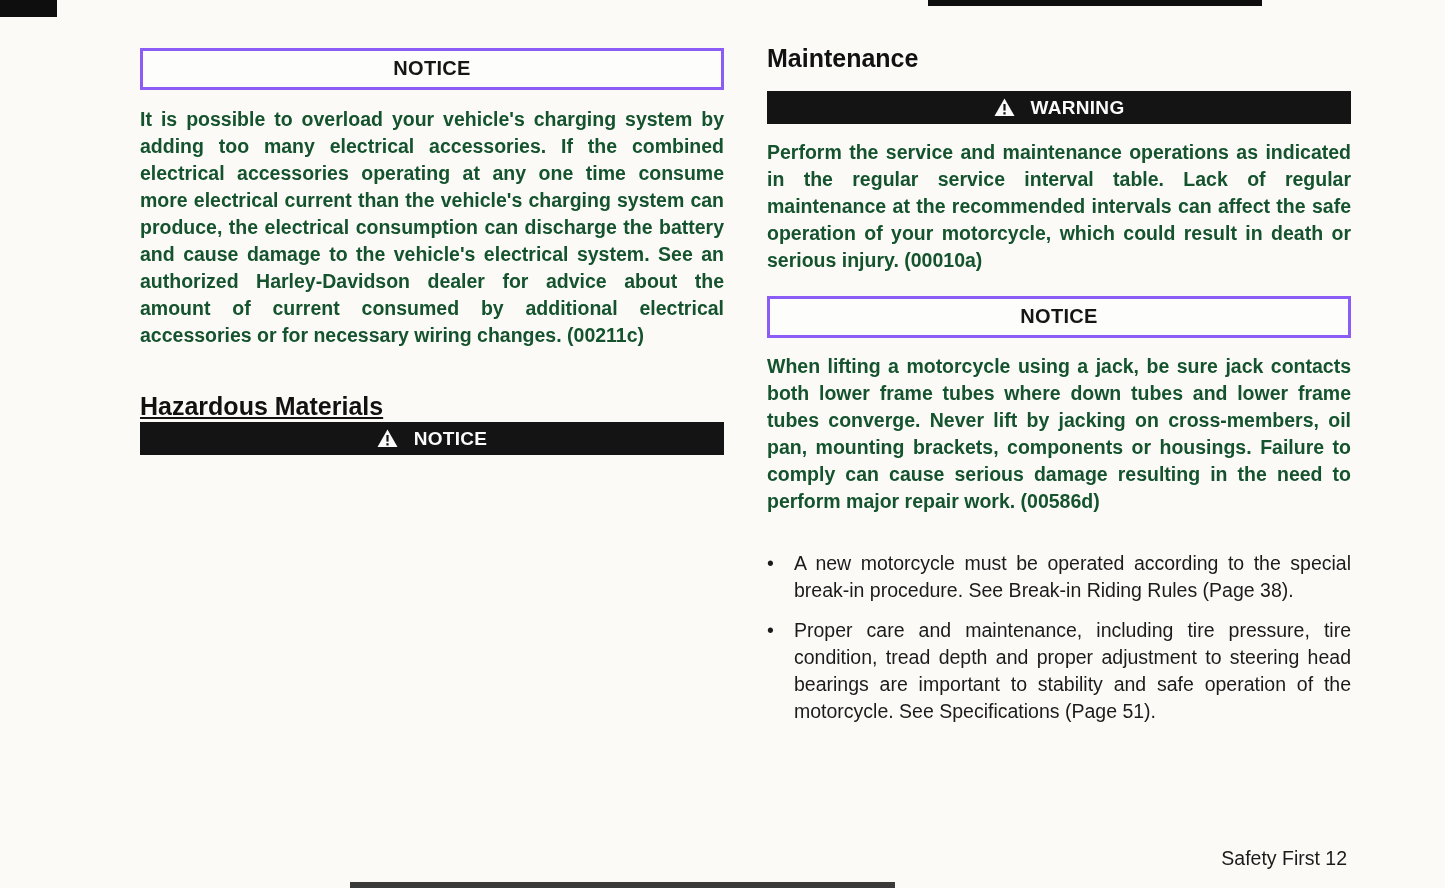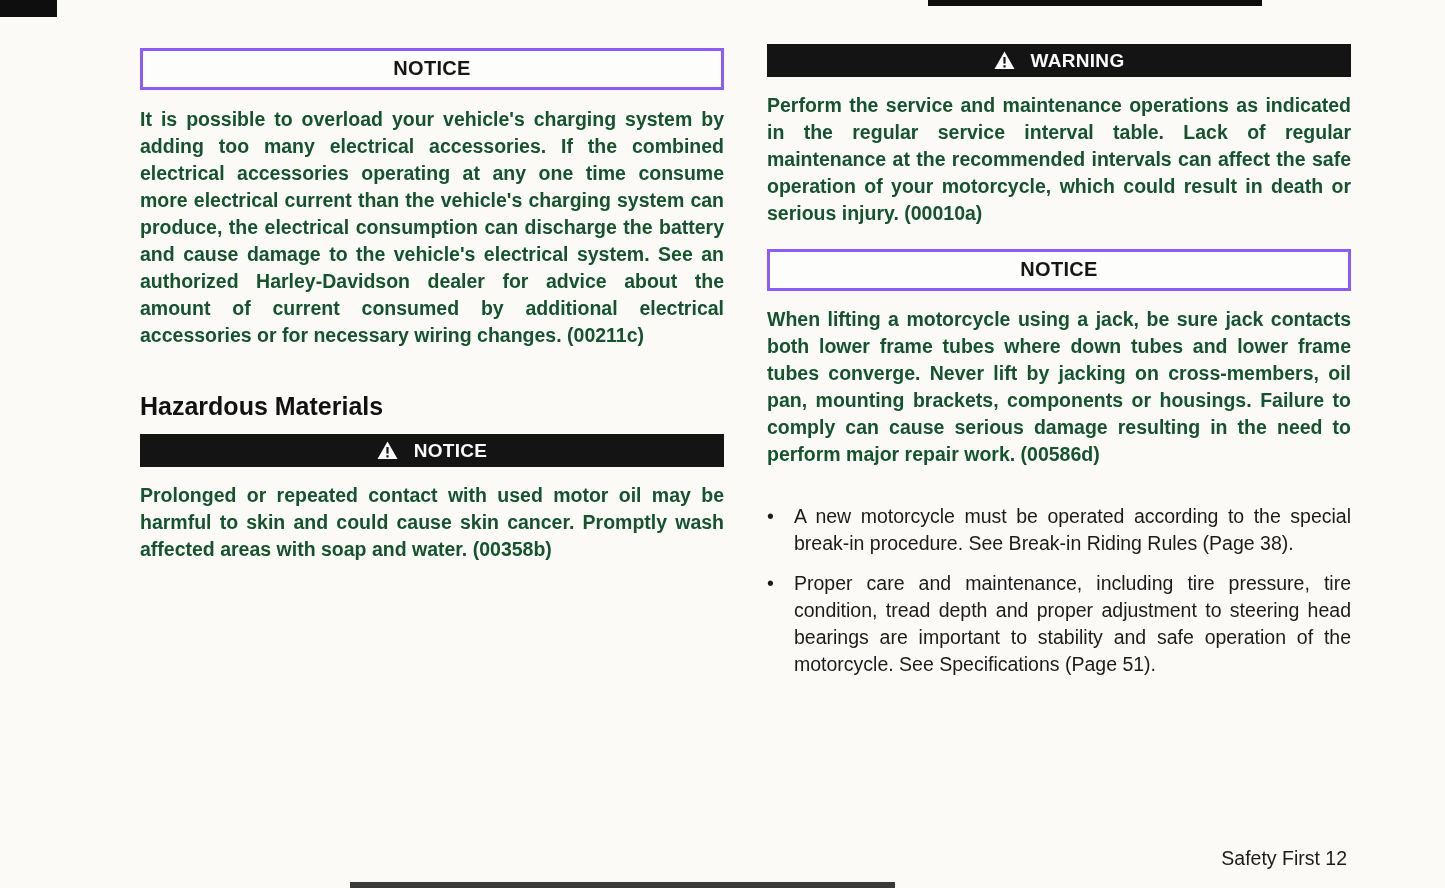--- a/index.html
+++ b/index.html
@@ -51,21 +51,21 @@
     color: #14532d;
   }
   .mt-para { margin-top: 15px; }
   .mt-box  { margin-top: 22px; }
 
   h2.section {
     font-size: 25px;
     font-weight: 700;
     color: #111;
   }
-  .col-left h2.section { margin-top: 43px; margin-bottom: 13px; }
+  .col-left h2.section { margin-top: 43px; margin-bottom: 1px; text-decoration: underline; }
   .col-right h2.section { margin-bottom: 18px; }
 
   ul.bullets { list-style: none; margin-top: 35px; }
   ul.bullets li {
     display: flex;
     font-size: 19.5px;
     line-height: 27px;
     font-weight: 400;
     color: #1b1b1b;
   }
@@ -105,26 +105,26 @@
       <span>
         <svg width="21" height="19" viewBox="0 0 21 19" aria-hidden="true">
           <polygon points="10.5,0.5 20.5,18 0.5,18" fill="#fafafa"></polygon>
           <rect x="9.4" y="6" width="2.2" height="6.6" fill="#141414"></rect>
           <rect x="9.4" y="14.2" width="2.2" height="2.3" fill="#141414"></rect>
         </svg>
       </span>
       <span>NOTICE</span>
     </div>
 
-    <p class="body mt-para">Prolonged or repeated contact with used motor oil may be harmful to skin and could cause skin cancer. Promptly wash affected areas with soap and water. (00358b)</p>
 
   </div>
 
   <div class="col col-right">
 
+    <h2 class="section">Maintenance</h2>
 
     <div class="alert-bar">
       <span>
         <svg width="21" height="19" viewBox="0 0 21 19" aria-hidden="true">
           <polygon points="10.5,0.5 20.5,18 0.5,18" fill="#fafafa"></polygon>
           <rect x="9.4" y="6" width="2.2" height="6.6" fill="#141414"></rect>
           <rect x="9.4" y="14.2" width="2.2" height="2.3" fill="#141414"></rect>
         </svg>
       </span>
       <span>WARNING</span>

